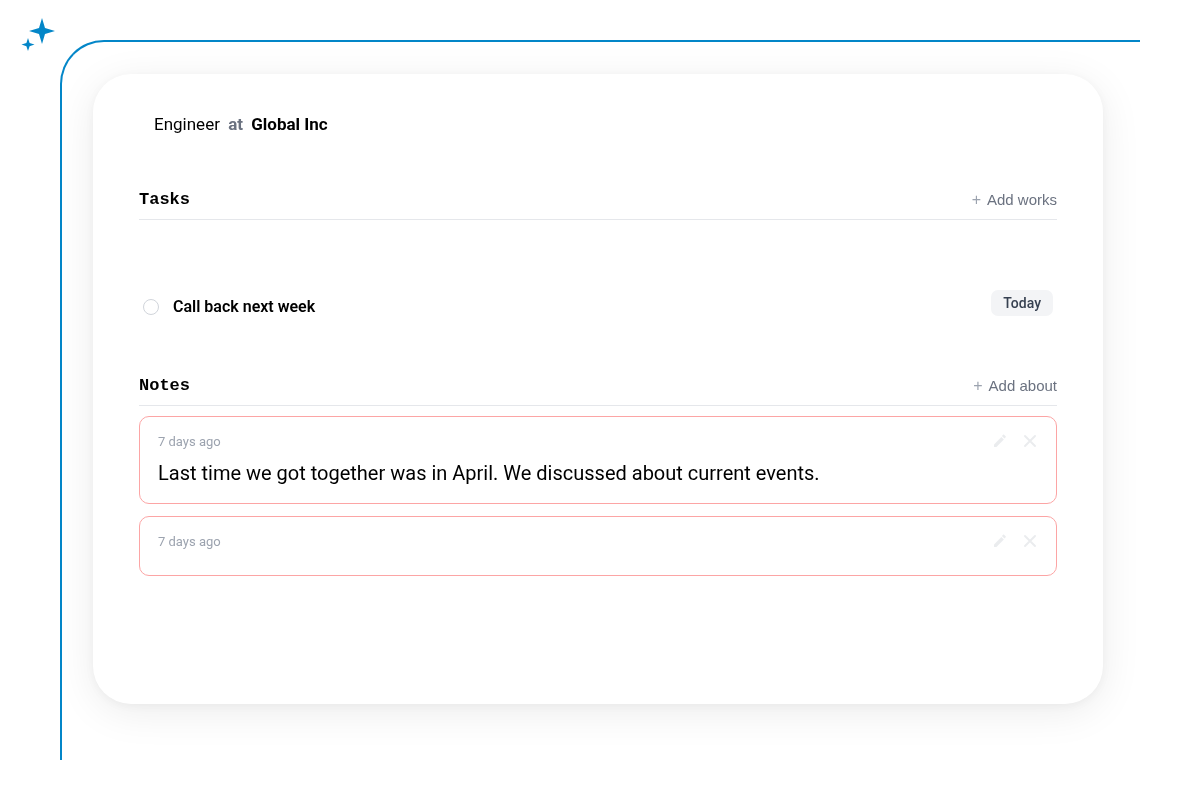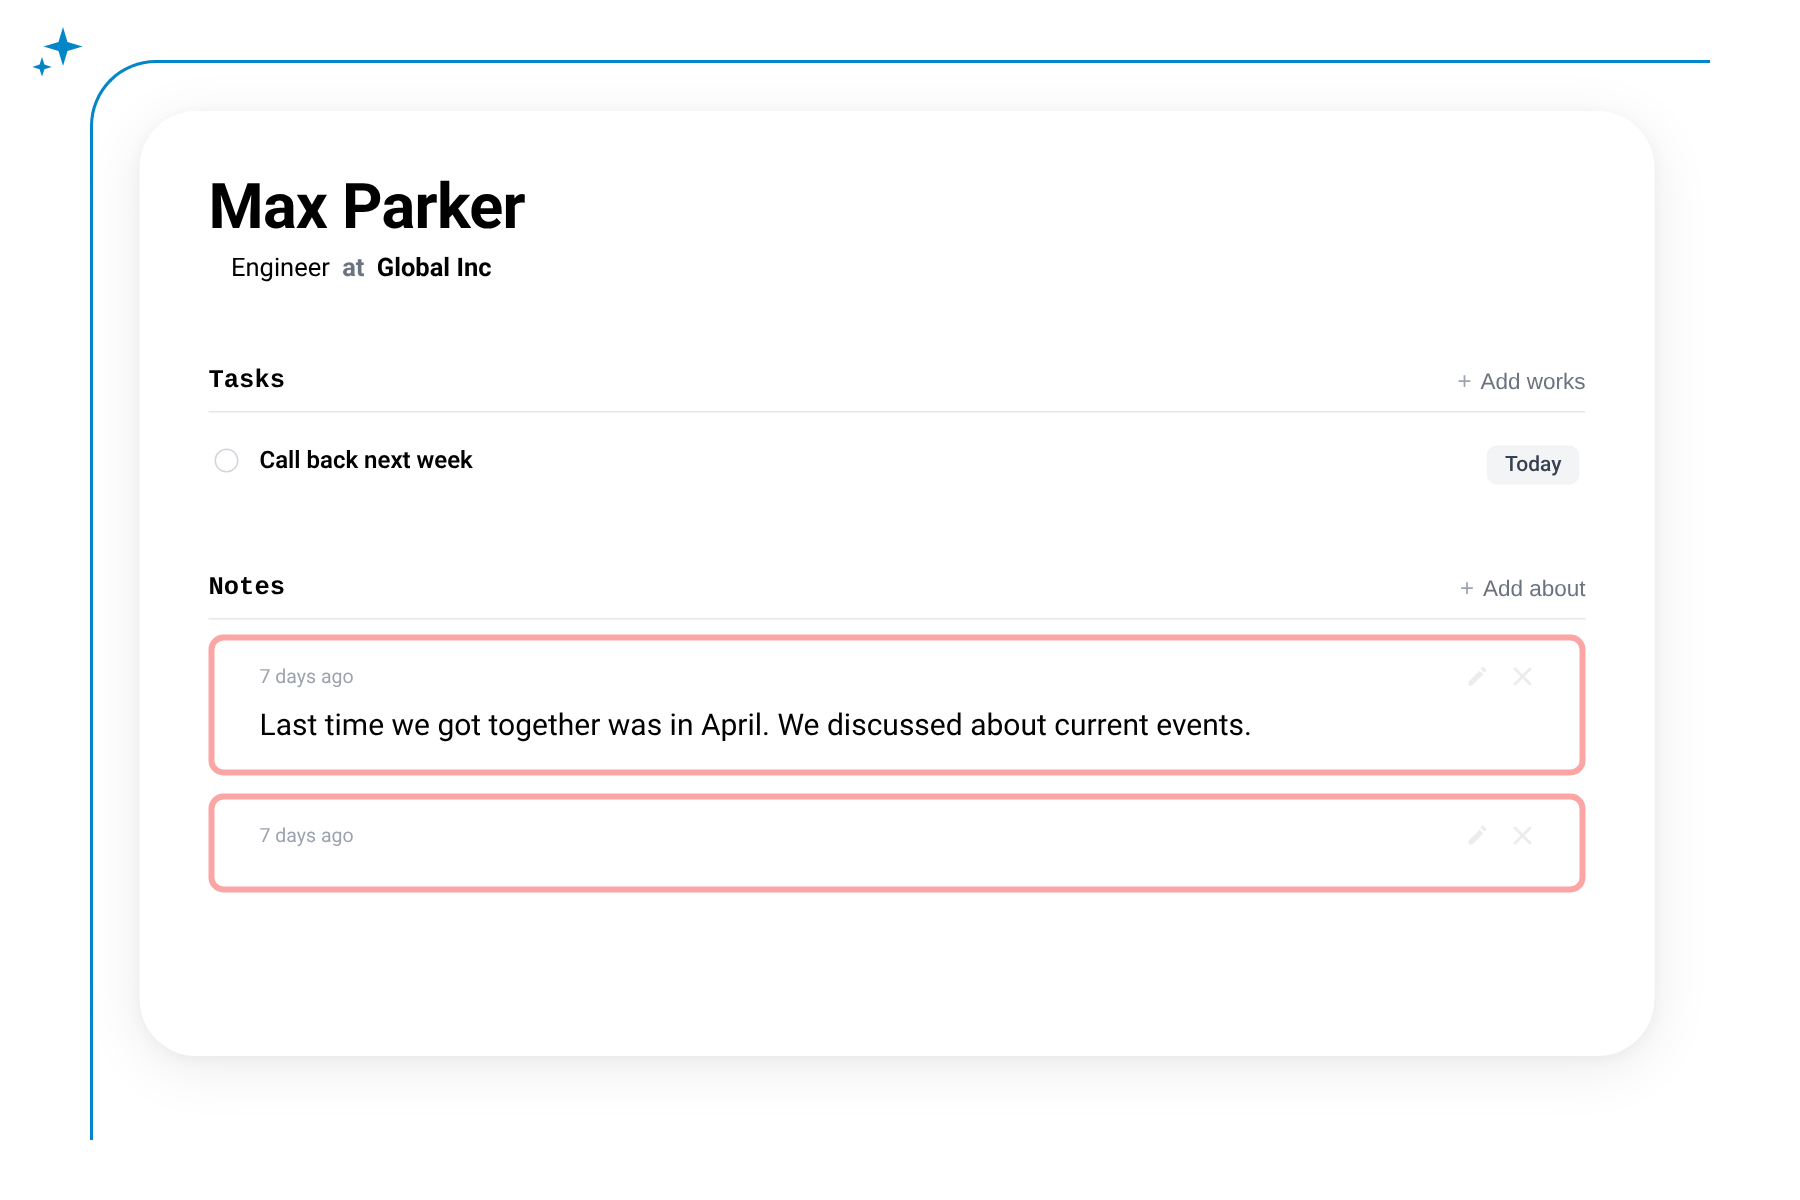--- a/index.html
+++ b/index.html
@@ -95,21 +95,21 @@
       background: none;
       border: none;
     }
     .plus-icon {
       font-size: 16px;
       line-height: 1;
       color: #9ca3af;
     }
     .task-row {
       display: flex;
-      align-items: flex-start;
+      align-items: flex-end;
       justify-content: space-between;
       padding: 12px 4px;
     }
     .task-left {
       display: flex;
       align-items: center;
       gap: 14px;
     }
     .task-checkbox {
       width: 16px;
@@ -124,25 +124,26 @@
       font-weight: 600;
       color: #000;
     }
     .task-due {
       background: #f3f4f6;
       color: #374151;
       font-size: 14px;
       font-weight: 500;
       padding: 5px 12px;
       border-radius: 7px;
+      margin-top: 48px;
     }
     .note-card {
-      border: 4px solid #fca5a5;
+      border: 1px solid #fca5a5;
       border-radius: 10px;
-      padding: 16px 30px;
+      padding: 16px 18px;
       margin-bottom: 12px;
       position: relative;
     }
     .note-header {
       display: flex;
       justify-content: space-between;
       align-items: center;
       margin-bottom: 10px;
     }
     .note-time {
@@ -185,21 +186,20 @@
 
 <div class="sparkle-notes">
   <svg width="56" height="46" viewBox="0 0 56 46">
     <path d="M16 0 L19 11.5 L30.5 14.5 L19 17.5 L16 29 L13 17.5 L1.5 14.5 L13 11.5 Z" fill="#0386c8"></path>
     <path d="M40 24 L41.8 30.5 L48 32.3 L41.8 34.1 L40 40.5 L38.2 34.1 L32 32.3 L38.2 30.5 Z" fill="#0386c8"></path>
   </svg>
 </div>
 
 <div class="card">
 
-  <h1 class="contact-name">Max Parker</h1>
   <div class="subtitle">
     <span class="role">Engineer</span>
     <span class="at">at</span>
     <span class="company">Global Inc</span>
   </div>
 
   <div class="section">
     <div class="section-header">
       <div class="section-title">Tasks</div>
       <button class="add-btn">

